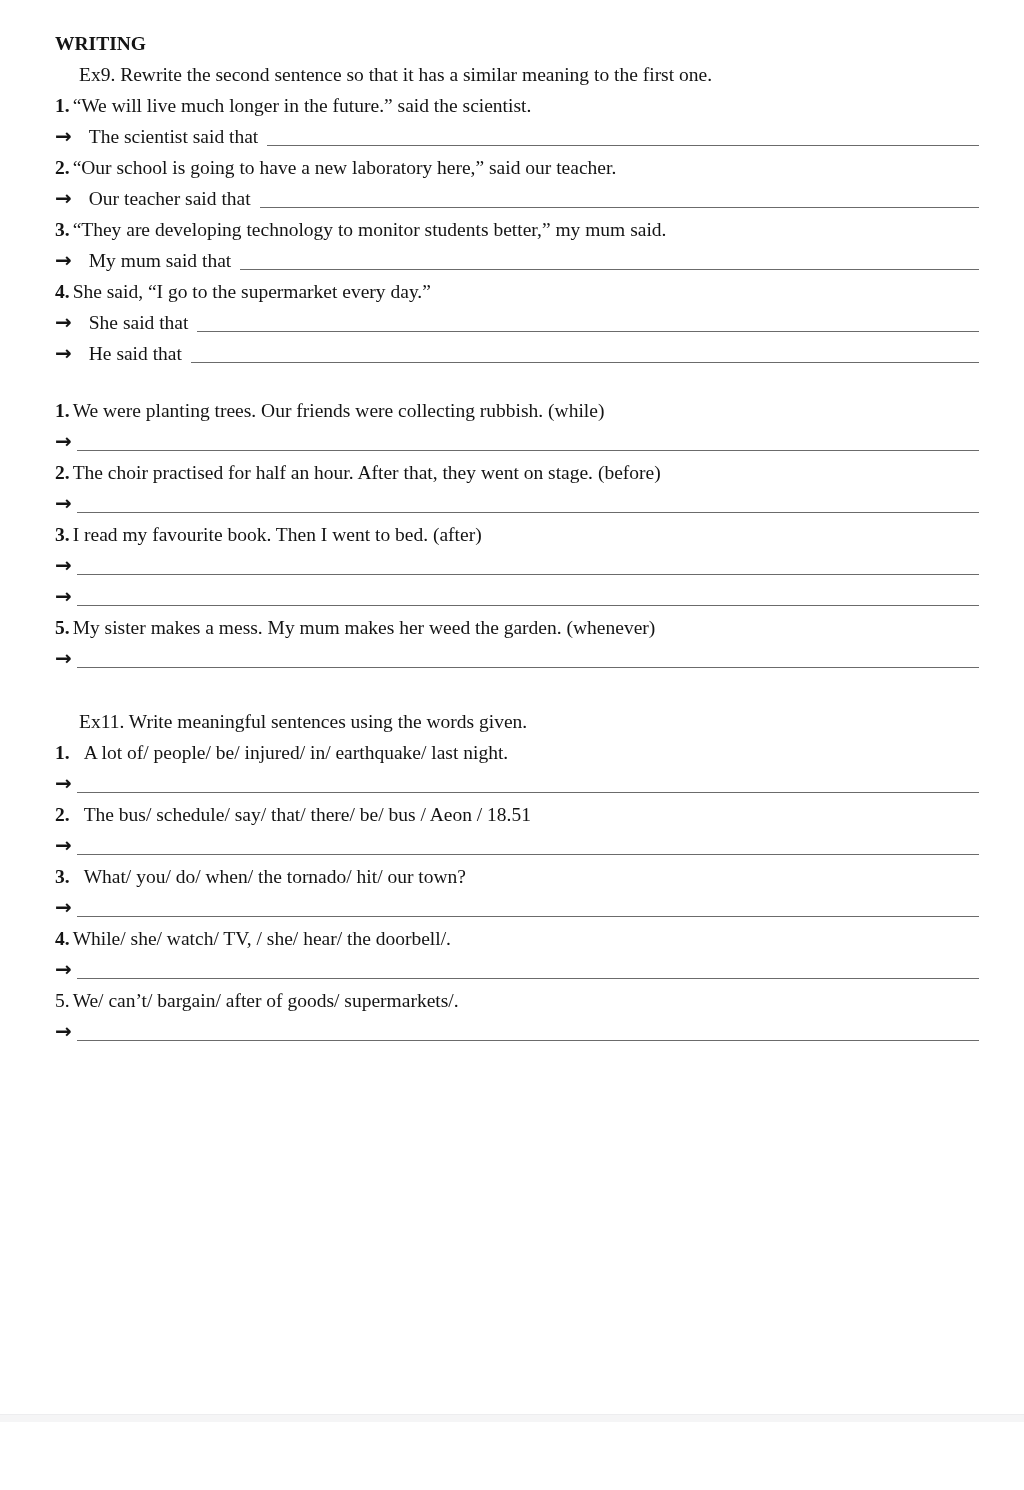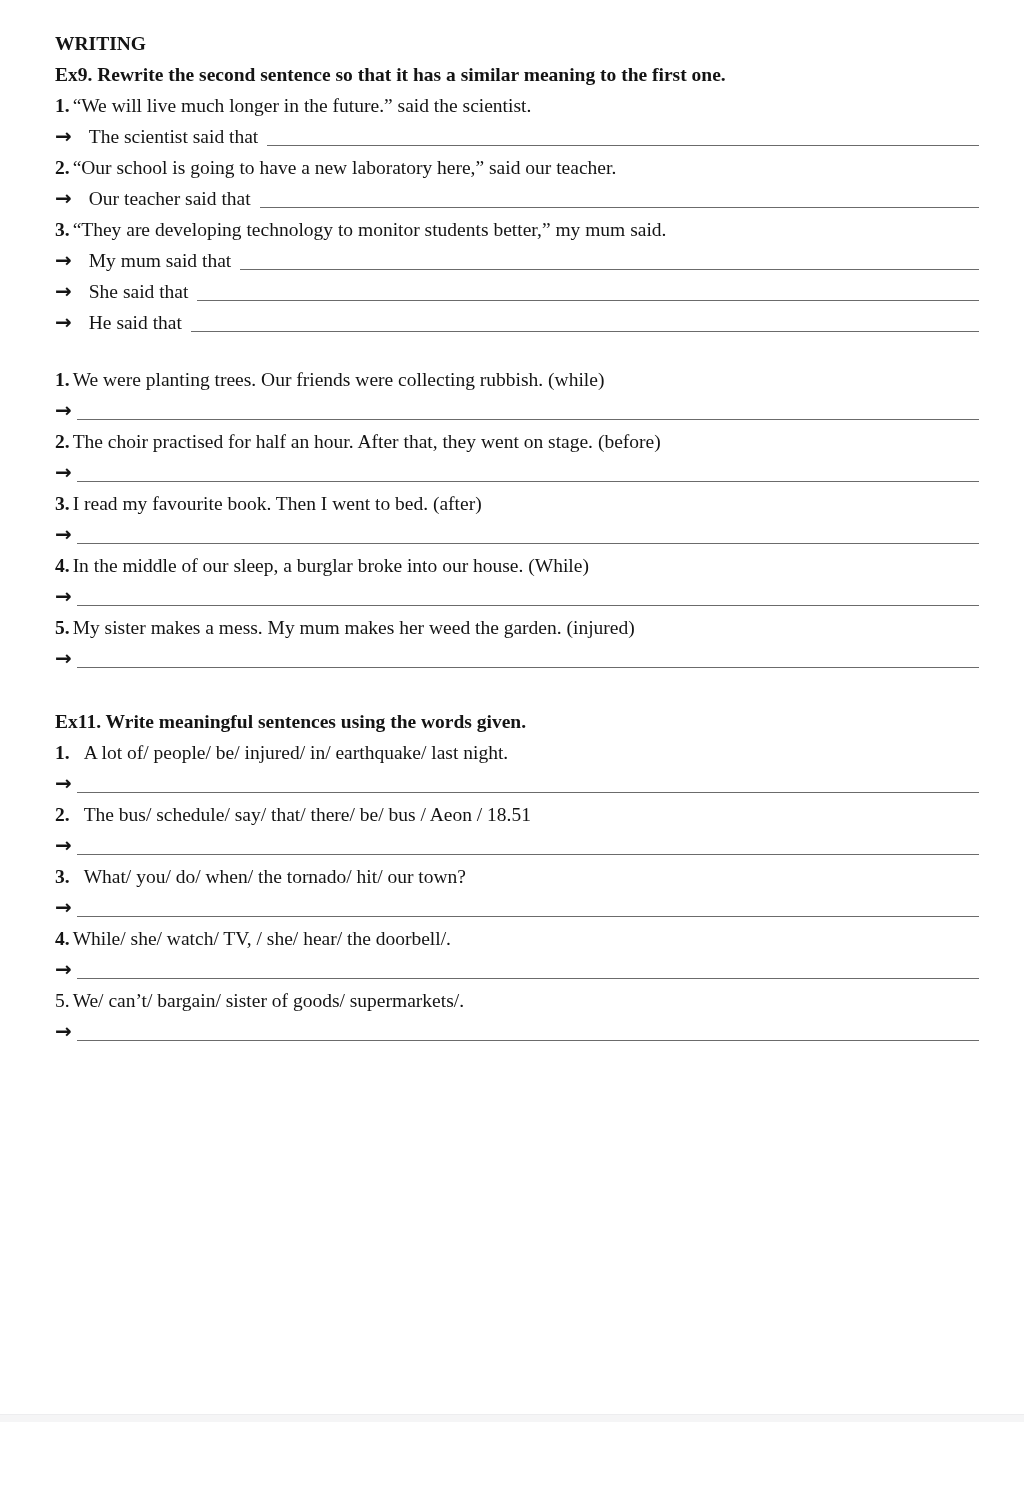--- a/index.html
+++ b/index.html
@@ -22,21 +22,21 @@
     line-height: 31px;
     color: #141414;
   }
   p { margin: 0; }
   .title {
     font-weight: 700;
     font-size: 19.5px;
     line-height: 31px;
     margin: 0;
   }
-  .heading { font-weight: 700; }
+  .heading { font-weight: 400; margin-left: 24px; }
   .num { font-weight: 700; margin-right: 3px; }
   .num.wide { margin-right: 14px; }
   .num.plain { font-weight: 400; }
   .conn b { font-weight: 400; }
   .sec-gap1 { margin-top: 26px; }
   .sec-gap2 { margin-top: 32px; }
   .answer {
     display: flex;
     align-items: baseline;
   }
@@ -92,20 +92,21 @@
         <span class="blank"></span>
       </p>
 
     <p class="prompt"><b class="num">3.</b><span>“They are developing technology to monitor students better,” my mum said.</span></p>
     <p class="answer">
         <span class="arrow">→</span>
         <span class="prefix">My mum said that</span>
         <span class="blank"></span>
       </p>
 
+    <p class="prompt"><b class="num">4.</b><span>She said, “I go to the supermarket every day.”</span></p>
     <p class="answer">
         <span class="arrow">→</span>
         <span class="prefix">She said that</span>
         <span class="blank"></span>
       </p>
 
     <p class="answer">
         <span class="arrow">→</span>
         <span class="prefix">He said that</span>
         <span class="blank"></span>
@@ -128,29 +129,27 @@
         <span class="blank"></span>
       </p>
 
     <p class="prompt"><b class="num">3.</b><span>I read my favourite book. Then I went to bed.</span>
       <span class="conn"><span>(</span><b>after</b><span>)</span></span></p>
     <p class="answer bare">
         <span class="arrow">→</span>
         <span class="blank"></span>
       </p>
 
-    <p class="prompt"><b class="num">4.</b><span>In the middle of our sleep, a burglar broke into our house.</span>
-      <span class="conn"><span>(</span><b>While</b><span>)</span></span></p>
     <p class="answer bare">
         <span class="arrow">→</span>
         <span class="blank"></span>
       </p>
 
     <p class="prompt"><b class="num">5.</b><span>My sister makes a mess. My mum makes her weed the garden.</span>
-      <span class="conn"><span>(</span><b>injured</b><span>)</span></span></p>
+      <span class="conn"><span>(</span><b>whenever</b><span>)</span></span></p>
     <p class="answer bare">
         <span class="arrow">→</span>
         <span class="blank"></span>
       </p>
   </section>
 
   <section class="sec-gap2">
     <p class="heading">Ex11. Write meaningful sentences using the words given.</p>
 
     <p class="prompt"><b class="num wide">1.</b><span>A lot of/ people/ be/ injured/ in/ earthquake/ last night.</span></p>
@@ -170,21 +169,21 @@
         <span class="arrow">→</span>
         <span class="blank"></span>
       </p>
 
     <p class="prompt"><b class="num">4.</b><span>While/ she/ watch/ TV, / she/ hear/ the doorbell/.</span></p>
     <p class="answer bare">
         <span class="arrow">→</span>
         <span class="blank"></span>
       </p>
 
-    <p class="prompt"><b class="num plain">5.</b><span>We/ can’t/ bargain/ sister of goods/ supermarkets/.</span></p>
+    <p class="prompt"><b class="num plain">5.</b><span>We/ can’t/ bargain/ after of goods/ supermarkets/.</span></p>
     <p class="answer bare">
         <span class="arrow">→</span>
         <span class="blank"></span>
       </p>
   </section>
 
   <div class="bottom-strip"></div>
 </div>
 
 </body></html>

